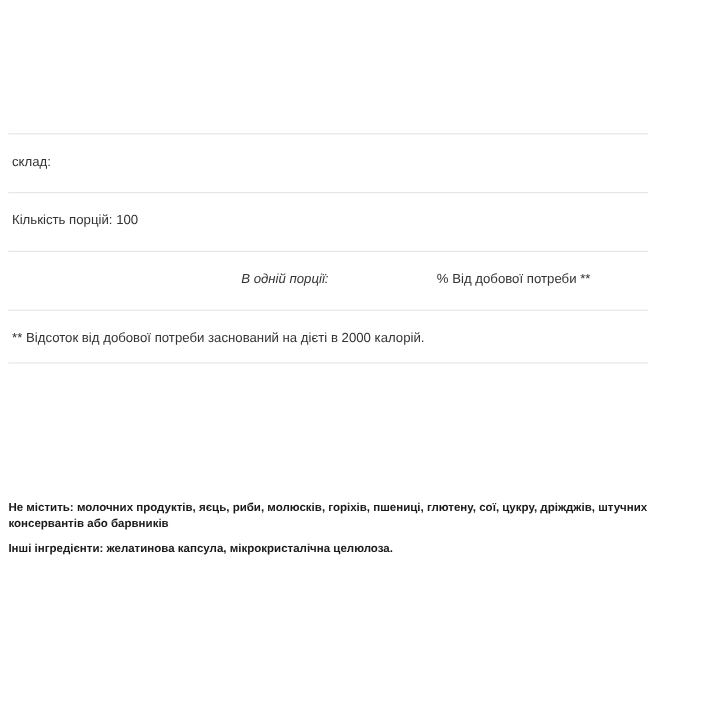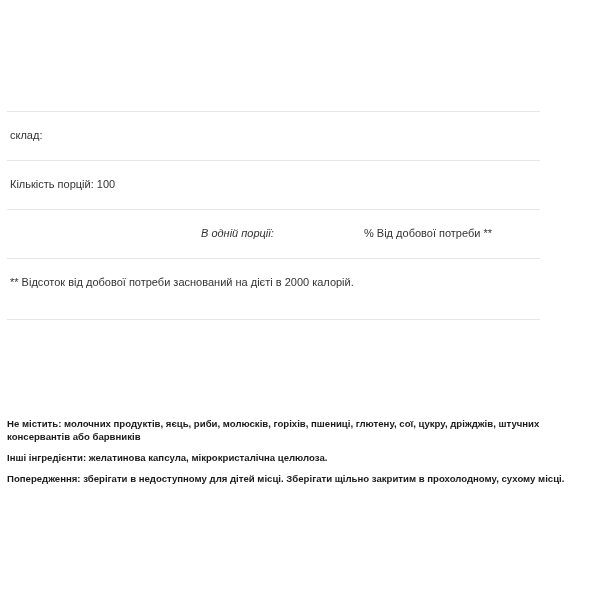--- a/index.html
+++ b/index.html
@@ -22,21 +22,21 @@
       width: 533px;
     }
     .row {
       position: relative;
       height: 49px;
       border-top: 1px solid #e6e6e6;
       box-sizing: border-box;
     }
     .row.last {
       border-bottom: 1px solid #e6e6e6;
-      height: 62px;
+      height: 45px;
     }
     .cell {
       position: absolute;
       top: 0;
       line-height: 47px;
       font-size: 11px;
       color: #333333;
       white-space: nowrap;
     }
     .c1 { left: 3px; text-align: center; }
@@ -72,14 +72,13 @@
     <span class="cell c3">% Від добової потреби **</span>
   </div>
   <div class="row last">
     <span class="cell c1">** Відсоток від добової потреби заснований на дієті в 2000 калорій.</span>
   </div>
 </div>
 
 <div class="notes">
   <p class="note">Не містить: молочних продуктів, яєць, риби, молюсків, горіхів, пшениці, глютену, сої, цукру, дріжджів, штучних консервантів або барвників</p>
   <p class="note">Інші інгредієнти: желатинова капсула, мікрокристалічна целюлоза.</p>
-  <p class="note">Попередження: зберігати в недоступному для дітей місці. Зберігати щільно закритим в прохолодному, сухому місці.</p>
 </div>
 
 </body></html>

